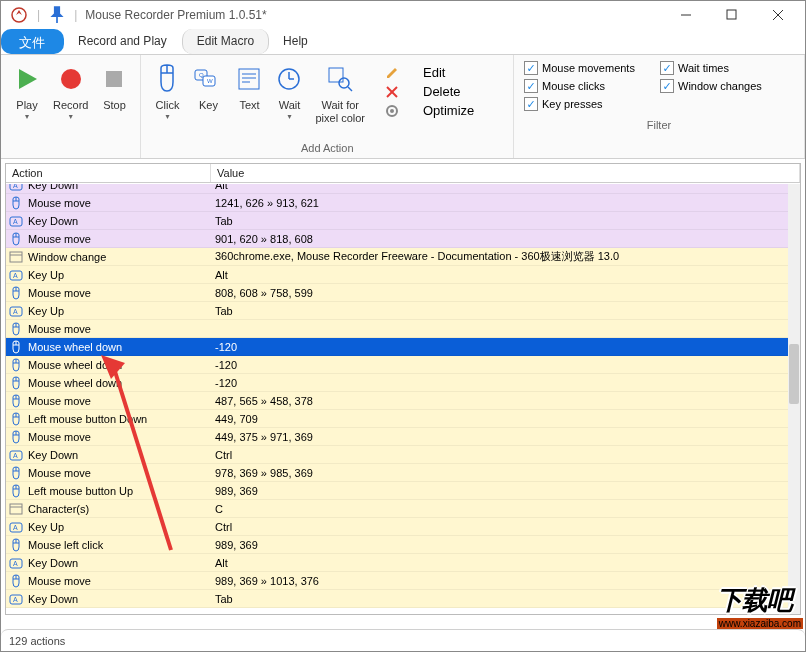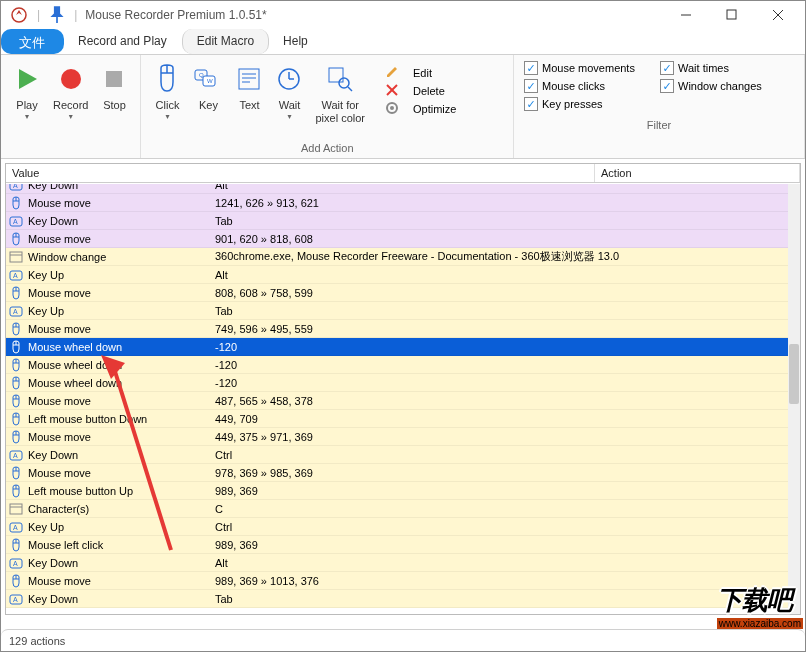--- a/index.html
+++ b/index.html
@@ -22,21 +22,21 @@
 .ribbon-group { display: flex; flex-direction: column; border-right: 1px solid #e0e0e0; }
 .ribbon-group .buttons { display: flex; flex: 1; align-items: flex-start; padding: 4px 6px; }
 .ribbon-group .label { text-align: center; font-size: 11px; color: #666; padding: 2px 0 4px; }
 
 .rbtn { display: flex; flex-direction: column; align-items: center; padding: 2px 6px; cursor: default; min-width: 40px; }
 .rbtn .icon-box { height: 36px; display: flex; align-items: center; justify-content: center; }
 .rbtn .txt { font-size: 11px; color: #333; line-height: 1.2; text-align: center; margin-top: 2px; }
 .rbtn .dd { font-size: 8px; color: #666; }
 
 .small-actions { display: flex; flex-direction: column; gap: 4px; padding: 6px 8px; justify-content: center; }
-.small-action { display: flex; align-items: flex-end; gap: 14px; font-size: 11px; cursor: default; }
+.small-action { display: flex; align-items: center; gap: 24px; font-size: 13px; cursor: default; }
 .small-action .sm-icon { width: 14px; height: 14px; display: flex; align-items: center; justify-content: center; }
 
 .filter-checks { display: flex; flex-wrap: wrap; padding: 6px 10px; gap: 4px 16px; align-content: flex-start; width: 290px; }
 .check-item { display: flex; align-items: center; gap: 4px; font-size: 11px; min-width: 120px; }
 .check-item .cb { width: 14px; height: 14px; border: 1px solid #888; background: #fff; display: flex; align-items: center; justify-content: center; color: #1e88e5; font-size: 11px; }
 
 .table-wrap { position: relative; border: 1px solid #bbb; margin: 4px; height: 452px; overflow: hidden; }
 .table-head { display: flex; background: #fff; border-bottom: 1px solid #ccc; position: relative; z-index: 2; }
 .th { padding: 3px 6px; font-size: 11px; color: #222; border-right: 1px solid #ddd; }
 .th.action { width: 205px; }
@@ -252,22 +252,22 @@
           <span class="cb">✓</span>
           <span>Key presses</span>
         </div>
     </div>
     <div class="label">Filter</div>
   </div>
 </div>
 
 <div class="table-wrap">
   <div class="table-head">
+    <div class="th action">Action</div>
     <div class="th value">Value</div>
-    <div class="th action">Action</div>
   </div>
   <div class="rowlist" id="rowlist">
       <div class="row bg-purple partial-top">
         <div class="cell-action">
           <span class="row-icon">
             <svg width="14" height="14">
               <rect x="1" y="3" width="12" height="9" rx="2" stroke="#2a6fd6" fill="none"></rect>
               <text x="4" y="10" font-size="7" fill="#2a6fd6">A</text>
             </svg>
           </span>
@@ -358,21 +358,20 @@
       </div>
       <div class="row bg-yellow">
         <div class="cell-action">
           <span class="row-icon">
             <svg width="14" height="14">
               <path d="M4 3 Q4 1 7 1 Q10 1 10 3 L10 9 Q10 13 7 13 Q4 13 4 9 Z M4 5 L10 5 M7 1 L7 5" stroke="#2a6fd6" fill="none" stroke-width="1"></path>
             </svg>
           </span>
           <span>Mouse move</span>
         </div>
-        <div class="cell-value">749, 596 » 495, 559</div>
       </div>
       <div class="row bg-selected">
         <div class="cell-action">
           <span class="row-icon">
             <svg width="14" height="14">
               <path d="M4 3 Q4 1 7 1 Q10 1 10 3 L10 9 Q10 13 7 13 Q4 13 4 9 Z M4 5 L10 5 M7 1 L7 5" stroke="#fff" fill="none" stroke-width="1"></path>
             </svg>
           </span>
           <span>Mouse wheel down</span>
         </div>

